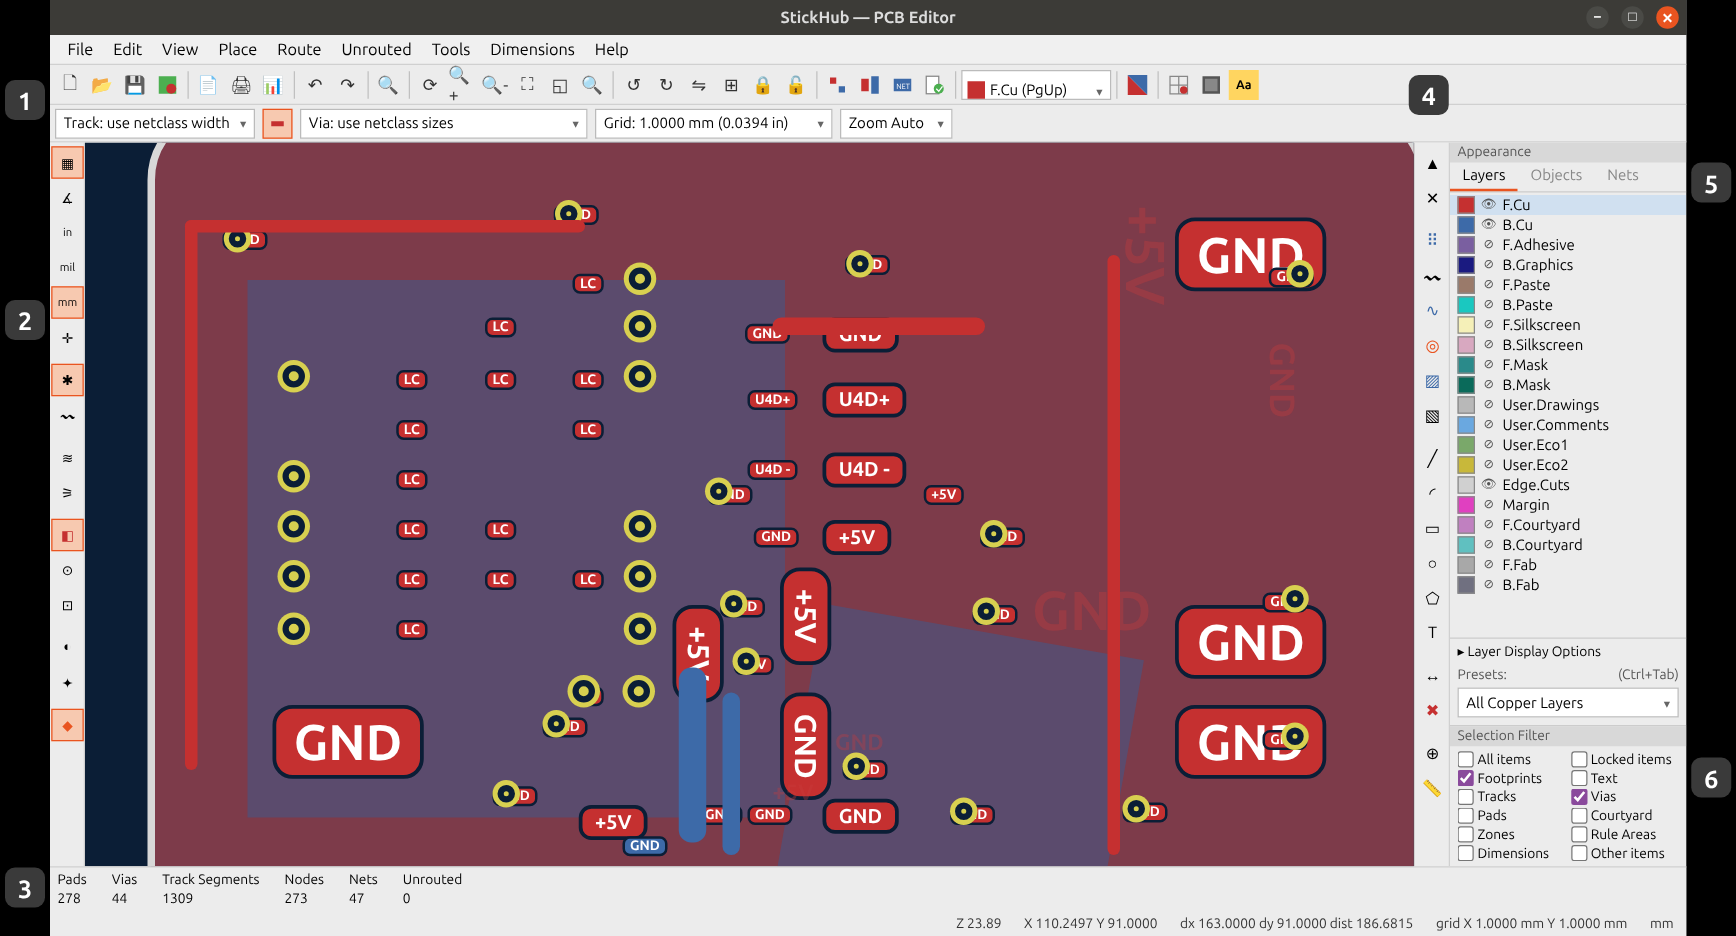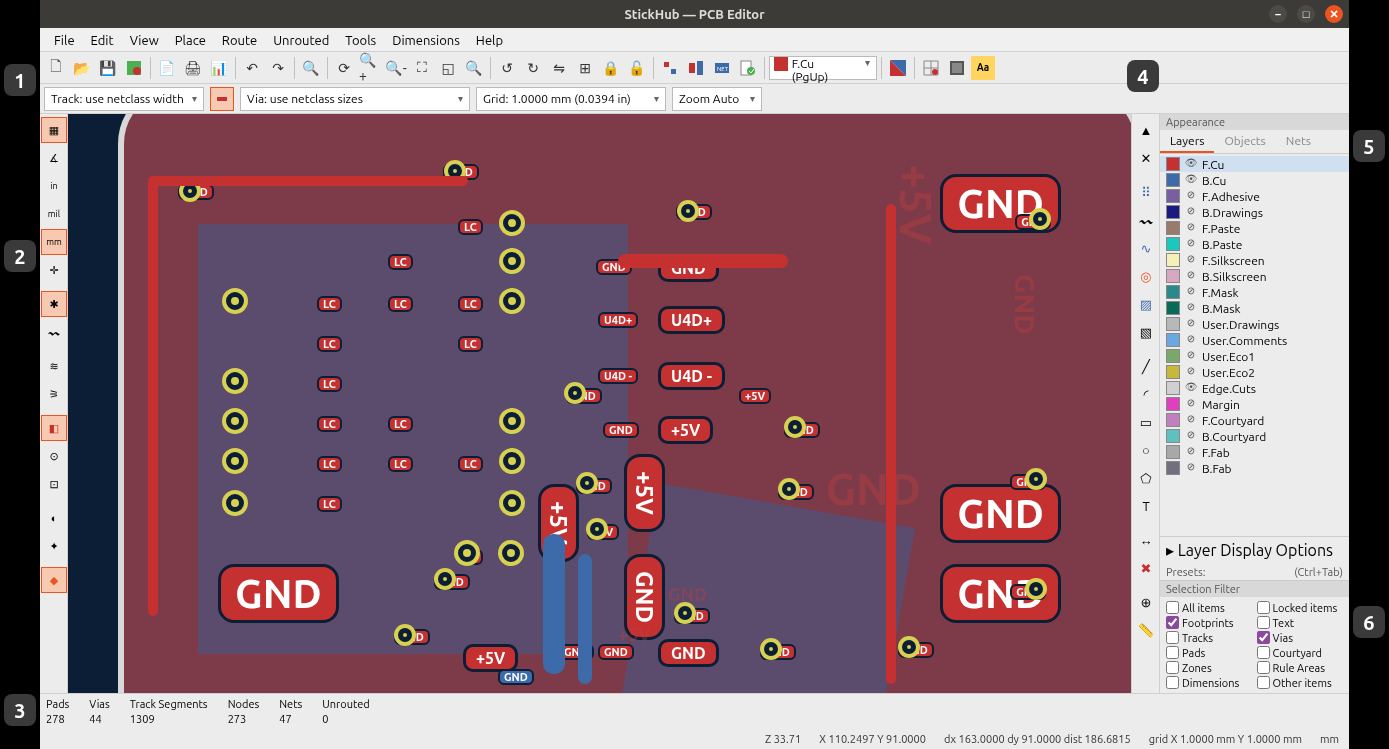--- a/index.html
+++ b/index.html
@@ -30,42 +30,42 @@
 .rightpanel { width: 190px; background: #ececec; border-left: 1px solid #d0d0d0; display: flex; flex-direction: column; font-size: 12px; }
 .rightpanel .hdr { background: #d8d8d8; padding: 2px 6px; font-size: 11px; color: #555; }
 .tabs { display: flex; border-bottom: 1px solid #ccc; }
 .tabs .tab { padding: 4px 10px; font-size: 12px; color: #888; }
 .tabs .tab.active { color: #000; border-bottom: 2px solid #e95420; }
 .layers { flex: 1; overflow: auto; padding: 2px 0; }
 .layer { display: flex; align-items: center; gap: 4px; padding: 1px 6px; font-size: 12px; }
 .layer.sel { background: #d0e0f0; }
 .swatch { width: 14px; height: 14px; border: 1px solid #888; flex-shrink: 0; }
 .eye { width: 14px; height: 14px; font-size: 10px; color: #555; text-align: center; }
-.layeropts { padding: 4px 6px; border-top: 1px solid #ccc; font-size: 16px; }
+.layeropts { padding: 4px 6px; border-top: 1px solid #ccc; font-size: 11px; }
 .presets { padding: 2px 6px; display: flex; justify-content: space-between; font-size: 11px; color: #555; }
 .presetcombo { margin: 2px 6px 6px 6px; }
 .selfilter { border-top: 1px solid #ccc; }
 .filters { display: grid; grid-template-columns: 1fr 1fr; gap: 2px 4px; padding: 4px 6px; font-size: 11px; }
 .filters label { display: flex; align-items: center; gap: 3px; }
 .statusbar { height: 36px; background: #ececec; border-top: 1px solid #d0d0d0; display: flex; align-items: center; font-size: 11px; padding: 0 6px; }
 .statgroup { display: flex; flex-direction: column; margin-right: 20px; line-height: 1.3; }
 .statusbar2 { height: 20px; background: #ececec; display: flex; align-items: center; justify-content: flex-end; font-size: 11px; padding: 0 10px; gap: 18px; color: #333; }
 .callout { position: absolute; width: 32px; height: 32px; background: #3a3a3a; border-radius: 8px; color: #fff; font-size: 20px; font-weight: bold; display: flex; align-items: center; justify-content: center; z-index: 100; }
 
 .pcb { position: absolute; inset: 10px; }
 .board { position: absolute; left: 40px; top: -40px; right: -20px; bottom: -80px; background: #7d3b4a; border: 6px solid #d8d8d8; border-radius: 60px; }
 .zone { position: absolute; background: rgba(52,96,154,0.45); }
 .trace-r { position: absolute; background: #c53030; border-radius: 10px; }
 .trace-b { position: absolute; background: #3d6aa8; border-radius: 10px; }
 .pad { position: absolute; background: #d8d050; border: 5px solid #0b1e36; border-radius: 50%; box-shadow: 0 0 0 4px #d8d050; }
 .netlabel { position: absolute; background: #c53030; color: #fff; font-weight: bold; border-radius: 16px; padding: 4px 14px; display: flex; align-items: center; justify-content: center; font-size: 28px; border: 3px solid #0b1e36; }
 .netlabel.sm { font-size: 11px; padding: 0px 4px; border-radius: 6px; border-width: 2px; }
 .netlabel.med { font-size: 16px; padding: 2px 10px; border-radius: 10px; }
 .ghost { position: absolute; color: rgba(200,60,60,0.35); font-size: 44px; font-weight: bold; }
-.layersel { height: 24px; background: #fff; border: 1px solid #bbb; display: flex; align-items: flex-start; padding: 0 24px 0 4px; font-size: 12px; position: relative; width: 108px; }
+.layersel { height: 24px; background: #fff; border: 1px solid #bbb; display: flex; align-items: flex-end; padding: 0 24px 0 4px; font-size: 12px; position: relative; width: 120px; }
 .layersel::after { content: "▾"; position: absolute; right: 6px; color: #666; font-size: 10px; }
 .layersel .sq { width: 14px; height: 14px; background: #c53030; margin-right: 4px; }
 input[type=checkbox]{ accent-color: #8a4a9c; width:13px; height:13px; }
 svg.ico { width: 16px; height: 16px; }
 </style>
 </head>
 <body>
 
 <div class="callout" style="left:4px; top:64px;">1</div>
 <div class="callout" style="left:4px; top:240px;">2</div>
@@ -382,21 +382,21 @@
     <span>B.Cu</span>
           </div>
           <div class="layer">
             <span class="swatch" style="background:#7a5fa0"></span>
     <span class="eye">⊘</span>
     <span>F.Adhesive</span>
           </div>
           <div class="layer">
             <span class="swatch" style="background:#1a1a80"></span>
     <span class="eye">⊘</span>
-    <span>B.Drawings</span>
+    <span>B.Graphics</span>
           </div>
           <div class="layer">
             <span class="swatch" style="background:#9a7a6a"></span>
     <span class="eye">⊘</span>
     <span>F.Paste</span>
           </div>
           <div class="layer">
             <span class="swatch" style="background:#1ac8c0"></span>
     <span class="eye">⊘</span>
     <span>B.Paste</span>
@@ -470,20 +470,23 @@
             <span class="swatch" style="background:#707080"></span>
     <span class="eye">⊘</span>
     <span>B.Fab</span>
           </div>
         </div>
       <div class="layeropts">▸ <span>Layer Display Options</span></div>
       <div class="presets">
           <span>Presets:</span>
           <span>(Ctrl+Tab)</span>
         </div>
+      <div class="combo presetcombo">
+          <span>All Copper Layers</span>
+        </div>
       <div class="selfilter">
         <div class="hdr">Selection Filter</div>
         <div class="filters" id="filters-list">
             <label>
               <input type="checkbox" style="">
               <span>All items</span>
             </label>
             <label>
               <input type="checkbox" style="">
               <span>Locked items</span>
@@ -553,19 +556,19 @@
     <div class="statgroup">
         <span>Nets</span>
         <span>47</span>
       </div>
     <div class="statgroup">
         <span>Unrouted</span>
         <span>0</span>
       </div>
   </div>
   <div class="statusbar2">
-    <span>Z 33.71</span>
+    <span>Z 23.89</span>
     <span>X 110.2497  Y 91.0000</span>
     <span>dx 163.0000  dy 91.0000  dist 186.6815</span>
     <span>grid X 1.0000 mm  Y 1.0000 mm</span>
     <span>mm</span>
   </div>
 </div>
 
 </body></html>

